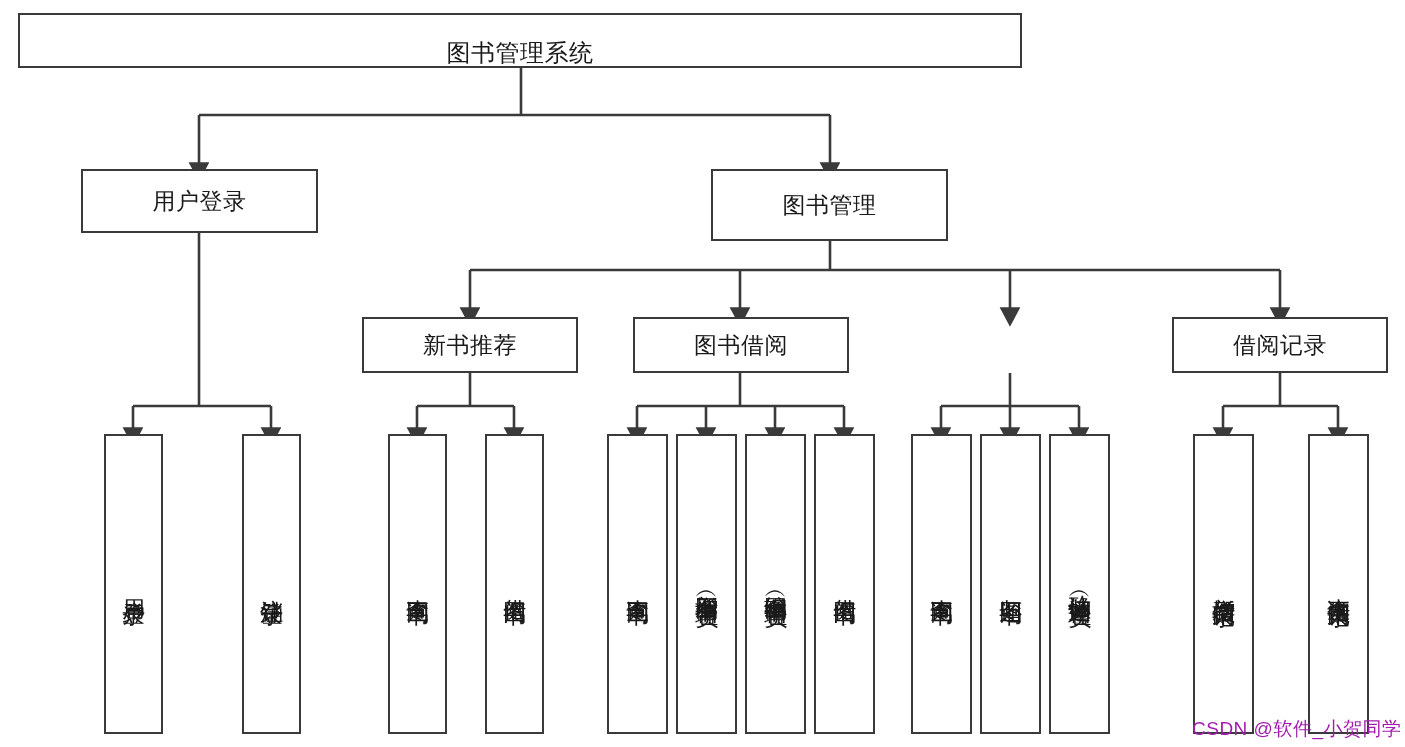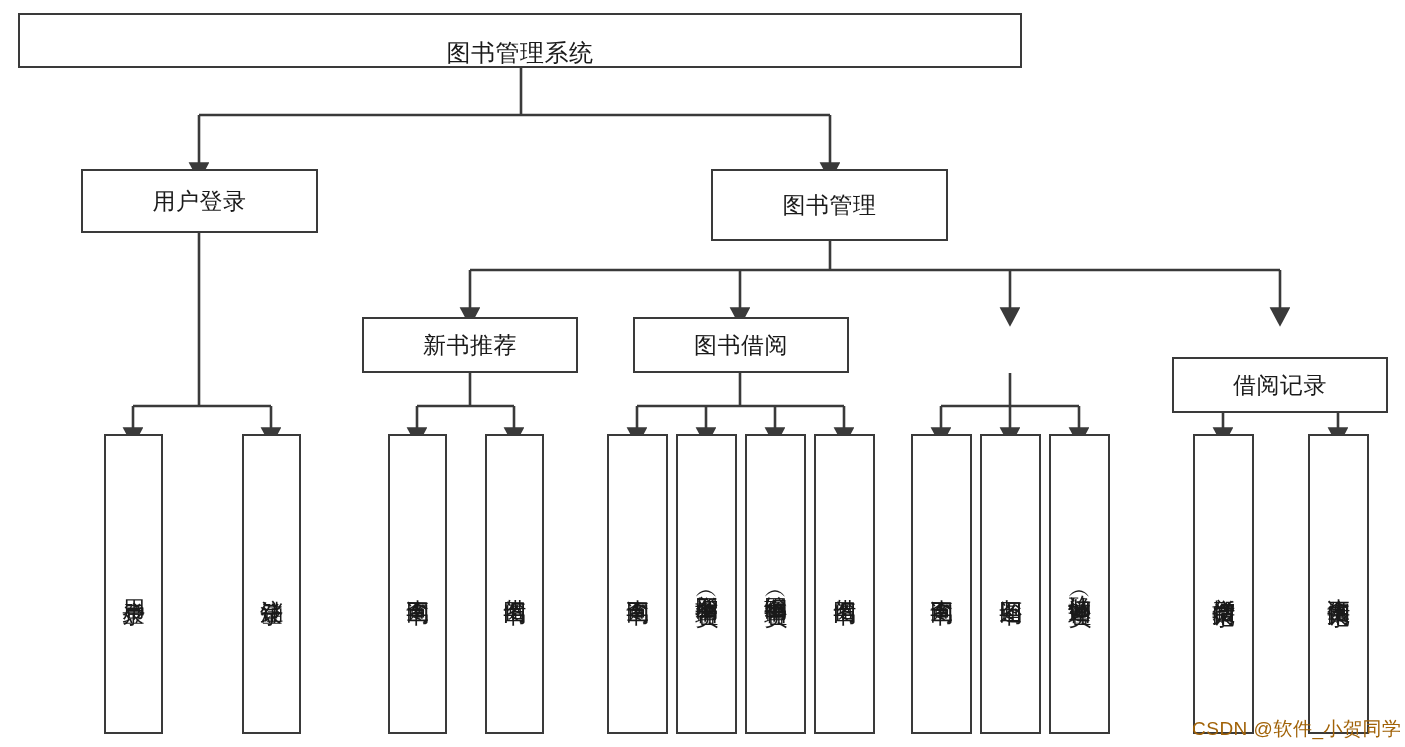--- a/index.html
+++ b/index.html
@@ -55,21 +55,21 @@
     text-orientation: upright;
     font-size: 23px;
     line-height: 1.02;
     letter-spacing: 1.5px;
     white-space: nowrap;
   }
   .node.root .node-label { font-size: 24px; margin-top: 24px; }
   .watermark {
     position: absolute;
     font-size: 19px;
-    color: #a16207;
+    color: #a21caf;
     white-space: nowrap;
     letter-spacing: 0.5px;
     pointer-events: none;
   }
 </style>
 </head>
 <body>
 
 <div id="diagram-root">
 
@@ -133,21 +133,21 @@
   <div class="node horizontal" style="left:711px; top:169px; width:237px; height:72px;">
     <span class="node-label">图书管理</span>
   </div>
 
   <div class="node horizontal" style="left:633px; top:317px; width:216px; height:56px;">
     <span class="node-label">图书借阅</span>
   </div>
   <div class="node horizontal" style="left:362px; top:317px; width:216px; height:56px;">
     <span class="node-label">新书推荐</span>
   </div>
-  <div class="node horizontal" style="left:1172px; top:317px; width:216px; height:56px;margin-top:40px;">
+  <div class="node horizontal" style="left:1172px; top:317px; width:216px; height:56px;">
     <span class="node-label">借阅记录</span>
   </div>
 
   <div class="node vertical" style="left:104px; top:434px; width:59px; height:300px;">
     <span class="node-label">用户登录</span>
   </div>
   <div class="node vertical" style="left:242px; top:434px; width:59px; height:300px;">
     <span class="node-label">注销登录</span>
   </div>
 

